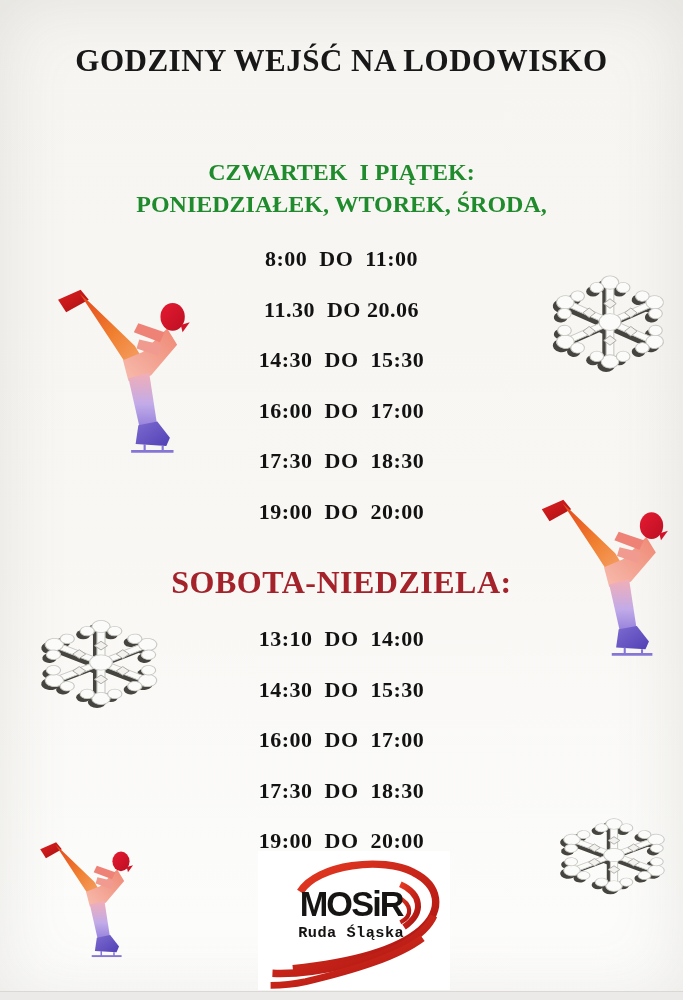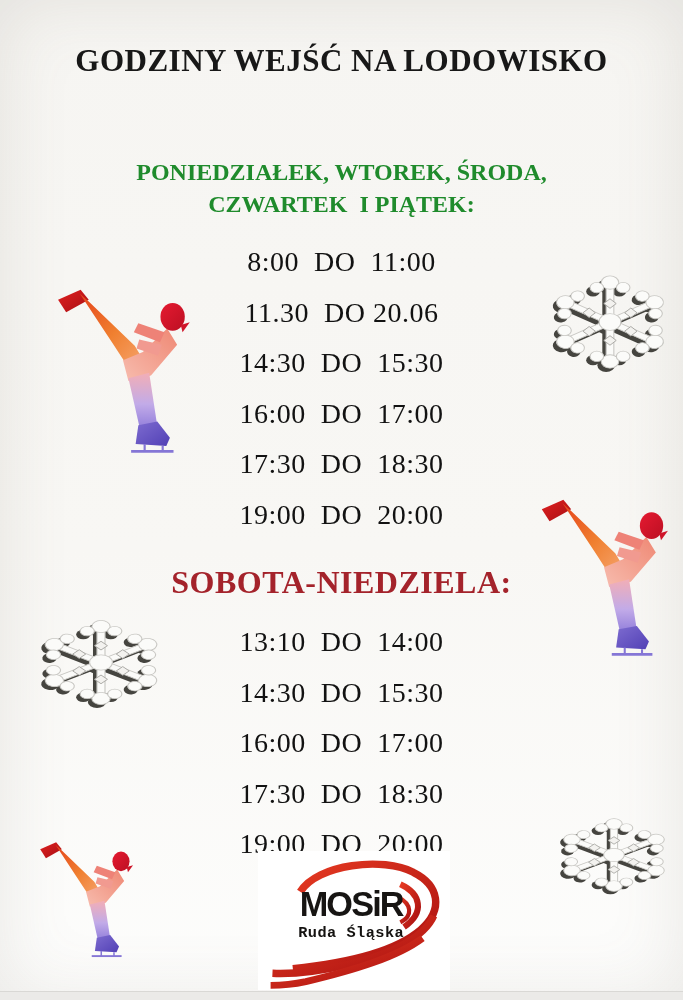--- a/index.html
+++ b/index.html
@@ -22,21 +22,21 @@
   .weekday-heading { top:156px; font-size:24px; font-weight:bold; color:#1f8b2c;
                      line-height:32px; margin:0; }
   .weekday-heading .line { display:block; white-space:pre; }
 
   .weekend-heading { top:564px; font-size:32px; font-weight:bold; color:#a4232b;
                      margin:0; letter-spacing:.5px; }
 
   .times { display:flex; flex-direction:column; }
   .weekday-times { top:246px; }
   .weekend-times { top:626px; }
-  .time-row { height:50.5px; font-size:28px; font-weight:normal; color:#121212;
+  .time-row { height:50.5px; font-size:22px; font-weight:bold; color:#121212;
               white-space:pre; letter-spacing:.5px; }
 
   .deco { pointer-events:none; }
   .skater-1 { left:52px;  top:288px; width:142px; height:166px; }
   .skater-2 { left:536px; top:498px; width:136px; height:159px; }
   .skater-3 { left:36px;  top:841px; width:100px; height:117px; }
   .flake-1  { left:542px; top:270px; width:136px; height:104px; }
   .flake-2  { left:30px;  top:615px; width:142px; height:95px; }
   .flake-3  { left:550px; top:814px; width:128px; height:82px; }
   .deco svg { width:100%; height:100%; display:block; }
@@ -131,22 +131,22 @@
   </defs>
 </svg>
 
 <div class="poster">
 
   <h1 class="abs centered title">
     <span class="line">GODZINY WEJŚĆ NA LODOWISKO</span>
   </h1>
 
   <h2 class="abs centered weekday-heading">
+    <span class="line">CZWARTEK  I PIĄTEK:</span>
     <span class="line">PONIEDZIAŁEK, WTOREK, ŚRODA,</span>
-    <span class="line">CZWARTEK  I PIĄTEK:</span>
   </h2>
 
   <div class="abs centered times weekday-times">
     <div class="time-row">8:00  DO  11:00</div>
     <div class="time-row">11.30  DO 20.06</div>
     <div class="time-row">14:30  DO  15:30</div>
     <div class="time-row">16:00  DO  17:00</div>
     <div class="time-row">17:30  DO  18:30</div>
     <div class="time-row">19:00  DO  20:00</div>
   </div>

